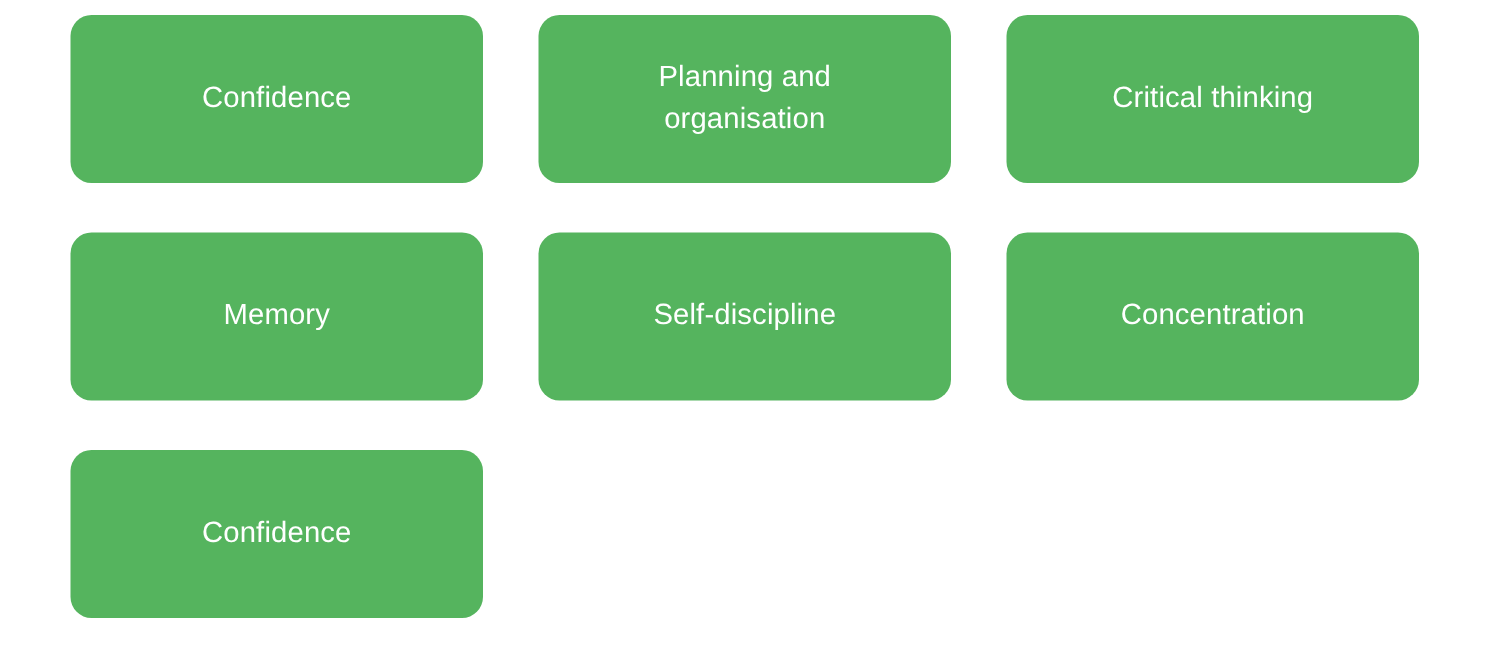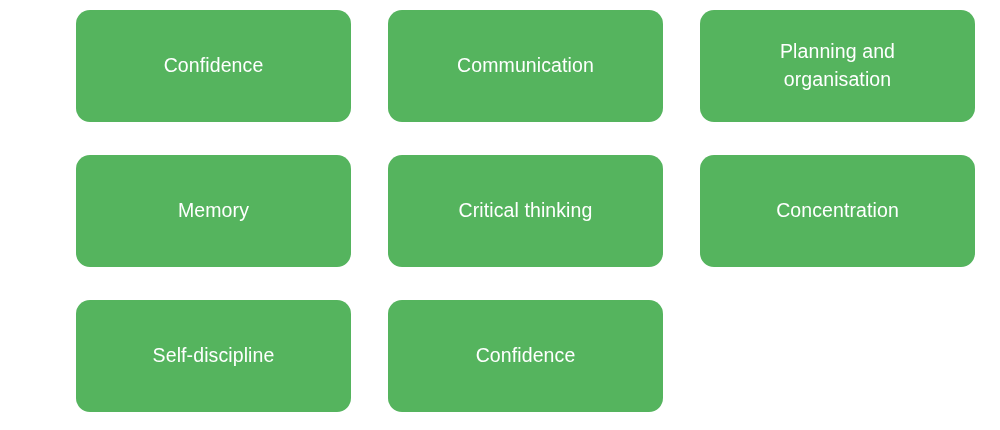--- a/index.html
+++ b/index.html
@@ -12,21 +12,21 @@
     height: 430px;
     background: #ffffff;
     font-family: "Liberation Sans", sans-serif;
     overflow: hidden;
   }
   .board {
     position: relative;
     width: 1000px;
     height: 430px;
     box-sizing: border-box;
-    padding: 10px 49px 20px 76px;
+    padding: 10px 49px 20px 47px;
   }
   .grid {
     display: grid;
     grid-template-columns: repeat(3, 275px);
     grid-template-rows: repeat(3, 112px);
     column-gap: 37px;
     row-gap: 33px;
   }
   .card {
     background: #55b45e;
@@ -54,43 +54,40 @@
 <body>
 
 <div class="board">
   <div class="grid">
 
     <div class="card">
       <span class="card-label">Confidence</span>
     </div>
 
 
-    <div class="card">
-      <span class="card-label">Communication</span>
-    </div>
 
     <div class="card">
       <span class="card-label">Planning and
 organisation</span>
     </div>
 
     <div class="card">
+      <span class="card-label">Critical thinking</span>
+    </div>
+
+    <div class="card">
       <span class="card-label">Memory</span>
     </div>
 
     <div class="card">
-      <span class="card-label">Critical thinking</span>
+      <span class="card-label">Self-discipline</span>
     </div>
 
     <div class="card">
       <span class="card-label">Concentration</span>
-    </div>
-
-    <div class="card">
-      <span class="card-label">Self-discipline</span>
     </div>
 
     <div class="card">
       <span class="card-label">Confidence</span>
     </div>
 
   </div>
 </div>
 
 </body></html>

